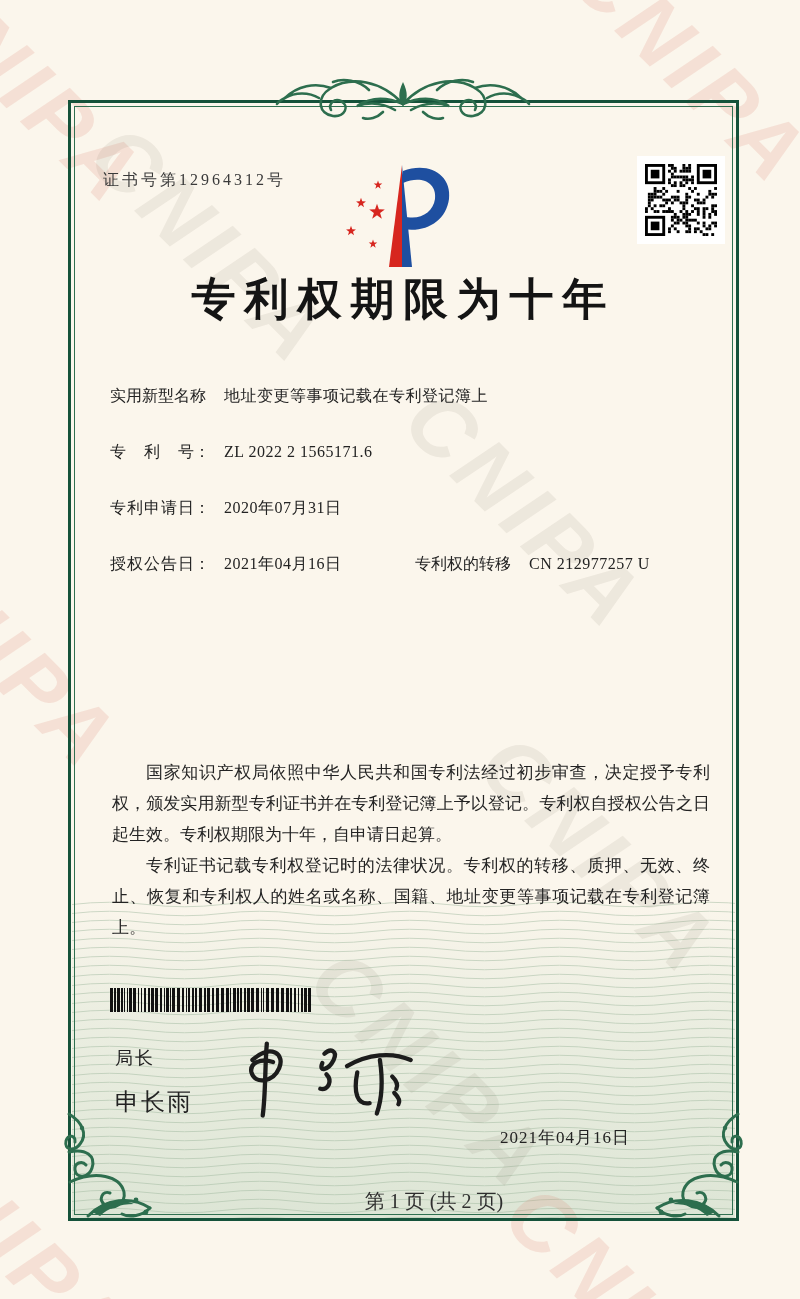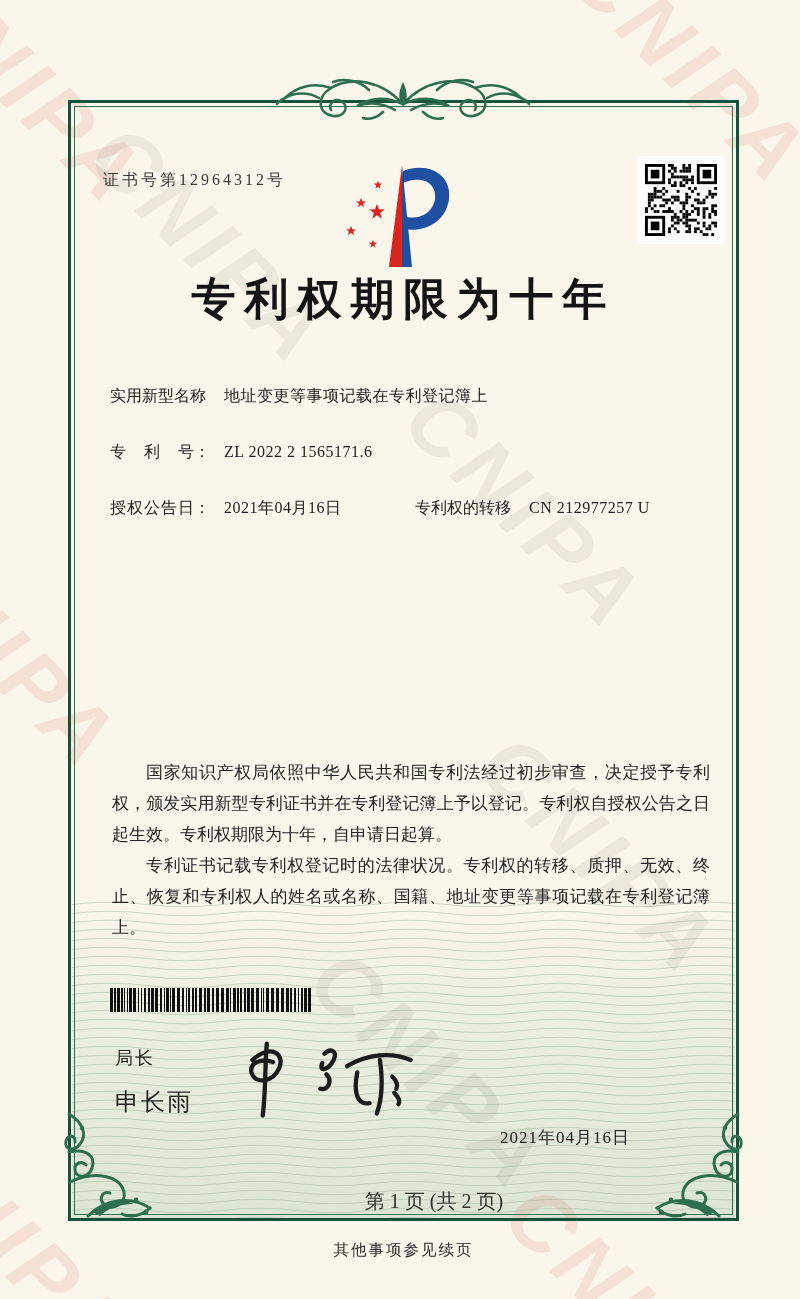--- a/index.html
+++ b/index.html
@@ -337,20 +337,24 @@
   <div class="fields">
     <div class="frow">
       <span class="flabel">实用新型名称</span><span class="fcolon">：</span>
       <span class="fvalue">地址变更等事项记载在专利登记簿上</span>
     </div>
     <div class="frow">
       <span class="flabel">专利号</span><span class="fcolon">：</span>
       <span class="fvalue">ZL 2022 2 1565171.6</span>
     </div>
     <div class="frow">
+      <span class="flabel">专利申请日</span><span class="fcolon">：</span>
+      <span class="fvalue">2020年07月31日</span>
+    </div>
+    <div class="frow">
       <span class="flabel">授权公告日</span><span class="fcolon">：</span>
       <span class="fvalue">2021年04月16日</span>
       <span class="grant2">
         <span class="flabel">专利权的转移</span><span class="fcolon">：</span>
         <span class="fvalue">CN 212977257 U</span>
       </span>
     </div>
   </div>
 
   <div class="paras">
@@ -427,15 +431,14 @@
       <path d="M118 36 C114 56 118 68 130 66"></path>
       <path d="M152 40 C156 44 158 48 156 52"></path>
       <path d="M154 56 C158 60 160 64 158 67"></path>
     </g>
   </svg>
 
   <div class="date">2021年04月16日</div>
 
   <div class="pageno">第 1 页 (共 2 页)</div>
 
-  <div class="footnote">其他事项参见续页</div>
 
 </div>
 
 </body></html>

